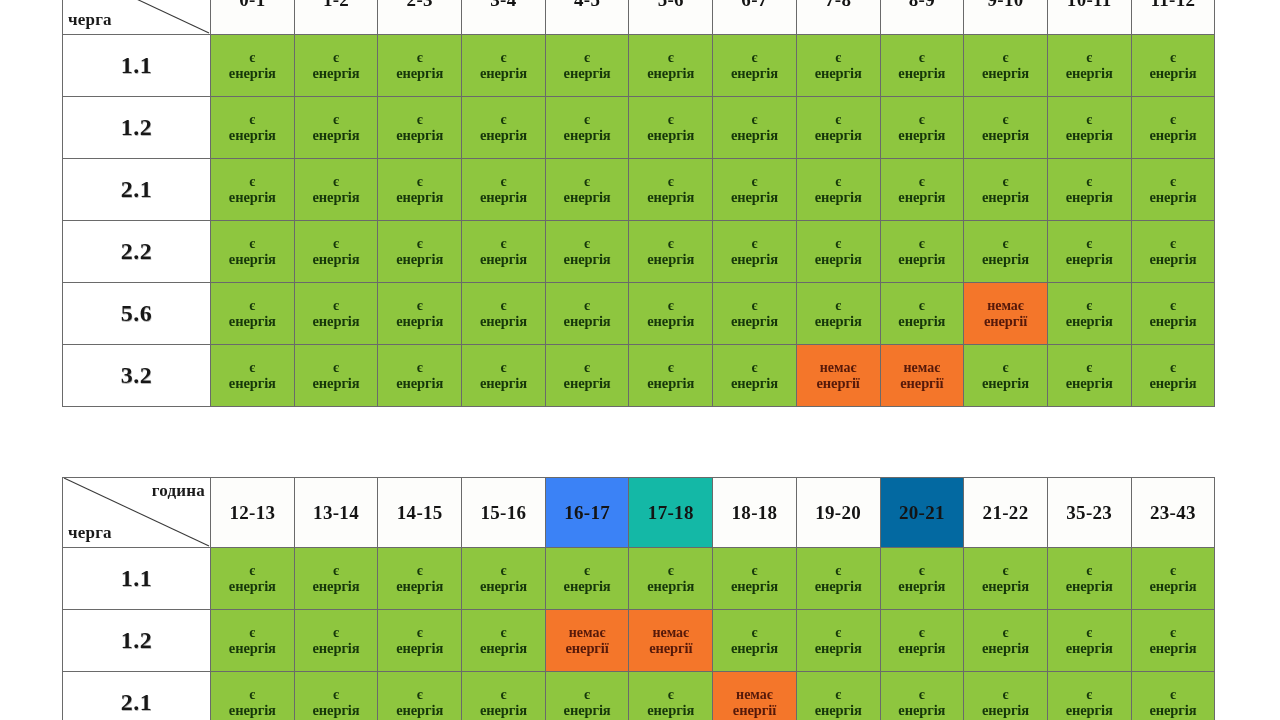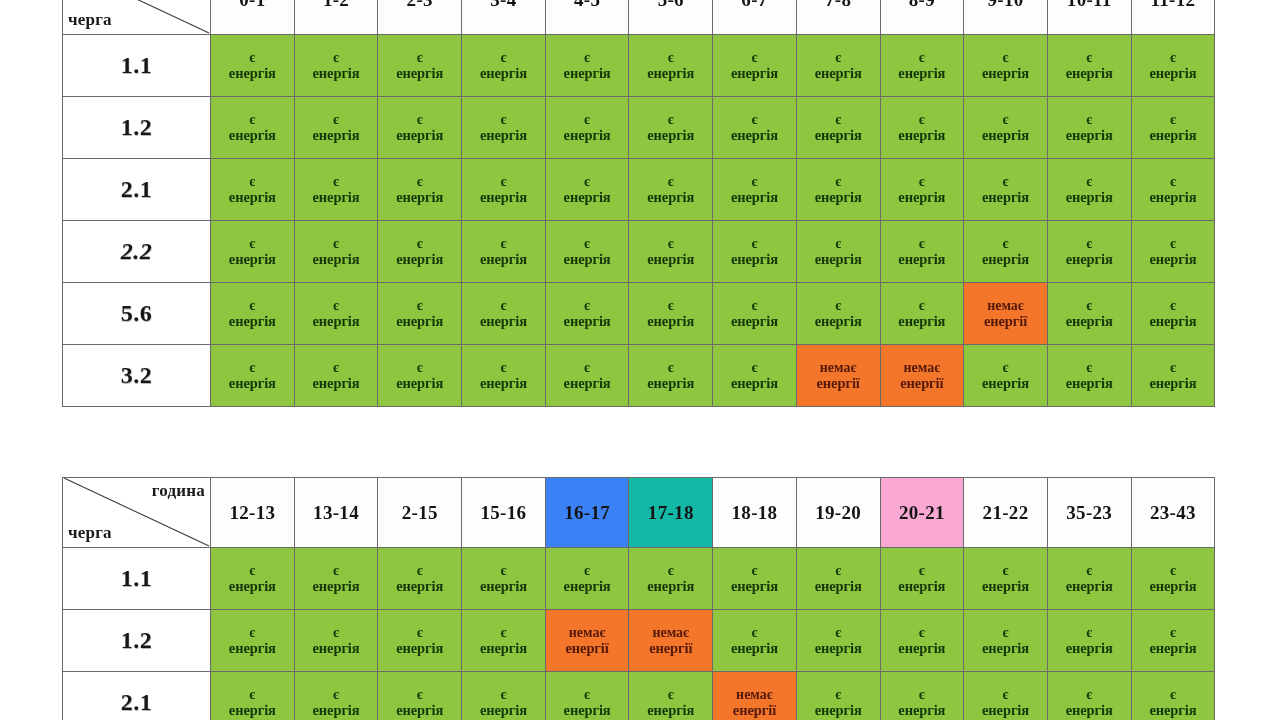--- a/index.html
+++ b/index.html
@@ -307,21 +307,21 @@
           <td class="cell on" style="background: rgb(142, 198, 63); color: rgb(22, 55, 10); border-color: rgb(106, 106, 106);">
             <span class="l1">є</span>
             <span class="l2">енергія</span>
           </td>
           <td class="cell on" style="background: rgb(142, 198, 63); color: rgb(22, 55, 10); border-color: rgb(106, 106, 106);">
             <span class="l1">є</span>
             <span class="l2">енергія</span>
           </td>
         </tr>
         <tr>
-          <td class="rowlabel" style="border-color: rgb(106, 106, 106); font-style: italic;">2.2</td>
+          <td class="rowlabel" style="border-color: rgb(106, 106, 106);">2.2</td>
           <td class="cell on" style="background: rgb(142, 198, 63); color: rgb(22, 55, 10); border-color: rgb(106, 106, 106);">
             <span class="l1">є</span>
             <span class="l2">енергія</span>
           </td>
           <td class="cell on" style="background: rgb(142, 198, 63); color: rgb(22, 55, 10); border-color: rgb(106, 106, 106);">
             <span class="l1">є</span>
             <span class="l2">енергія</span>
           </td>
           <td class="cell on" style="background: rgb(142, 198, 63); color: rgb(22, 55, 10); border-color: rgb(106, 106, 106);">
             <span class="l1">є</span>
@@ -488,27 +488,27 @@
         <tr>
           <th class="corner" style="border-color: rgb(106, 106, 106);">
             <svg class="diag" viewBox="0 0 148 70" preserveAspectRatio="none">
               <line x1="1" y1="0" x2="147" y2="69" stroke="#3a3a3a" stroke-width="1.1"></line>
             </svg>
             <span class="lbl-hour">година</span>
             <span class="lbl-queue">черга</span>
           </th>
           <th class="hour" style="background: rgb(253, 253, 251); border-color: rgb(106, 106, 106);">12-13</th>
           <th class="hour" style="background: rgb(253, 253, 251); border-color: rgb(106, 106, 106);">13-14</th>
-          <th class="hour" style="background: rgb(253, 253, 251); border-color: rgb(106, 106, 106);">2-15</th>
+          <th class="hour" style="background: rgb(253, 253, 251); border-color: rgb(106, 106, 106);">14-15</th>
           <th class="hour" style="background: rgb(253, 253, 251); border-color: rgb(106, 106, 106);">15-16</th>
           <th class="hour" style="background: #3b82f6; border-color: rgb(106, 106, 106);">16-17</th>
           <th class="hour" style="background: #14b8a6; border-color: rgb(106, 106, 106);">17-18</th>
           <th class="hour" style="background: rgb(253, 253, 251); border-color: rgb(106, 106, 106);">18-18</th>
           <th class="hour" style="background: rgb(253, 253, 251); border-color: rgb(106, 106, 106);">19-20</th>
-          <th class="hour" style="background: #f9a8d4; border-color: rgb(106, 106, 106);">20-21</th>
+          <th class="hour" style="background: #0369a1; border-color: rgb(106, 106, 106);">20-21</th>
           <th class="hour" style="background: rgb(253, 253, 251); border-color: rgb(106, 106, 106);">21-22</th>
           <th class="hour" style="background: rgb(253, 253, 251); border-color: rgb(106, 106, 106);">35-23</th>
           <th class="hour" style="background: rgb(253, 253, 251); border-color: rgb(106, 106, 106);">23-43</th>
         </tr>
       </thead>
       <tbody>
         <tr>
           <td class="rowlabel" style="border-color: rgb(106, 106, 106);">1.1</td>
           <td class="cell on" style="background: rgb(142, 198, 63); color: rgb(22, 55, 10); border-color: rgb(106, 106, 106);">
             <span class="l1">є</span>

